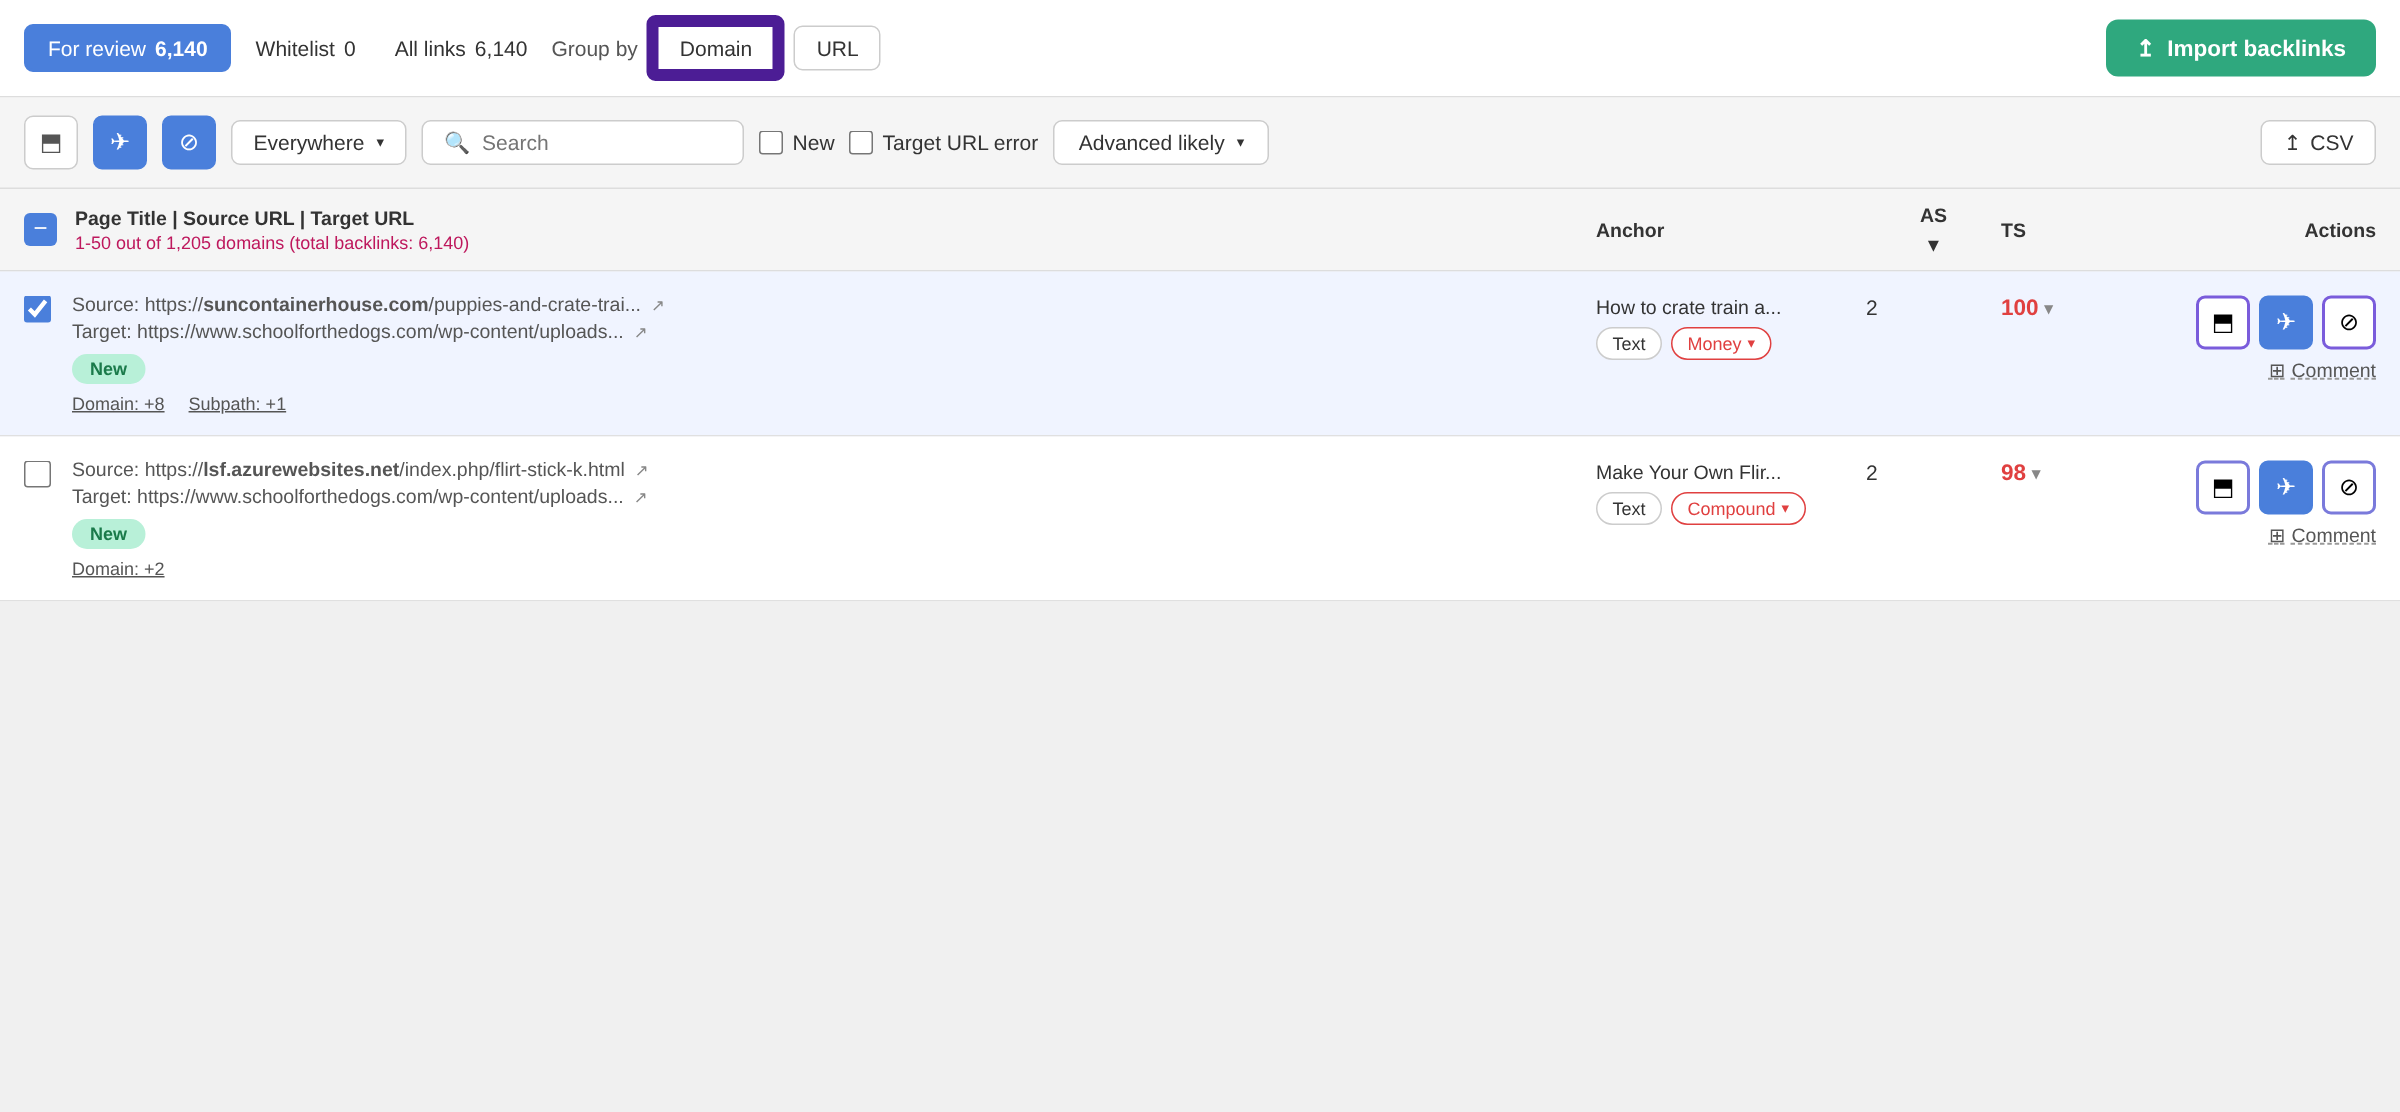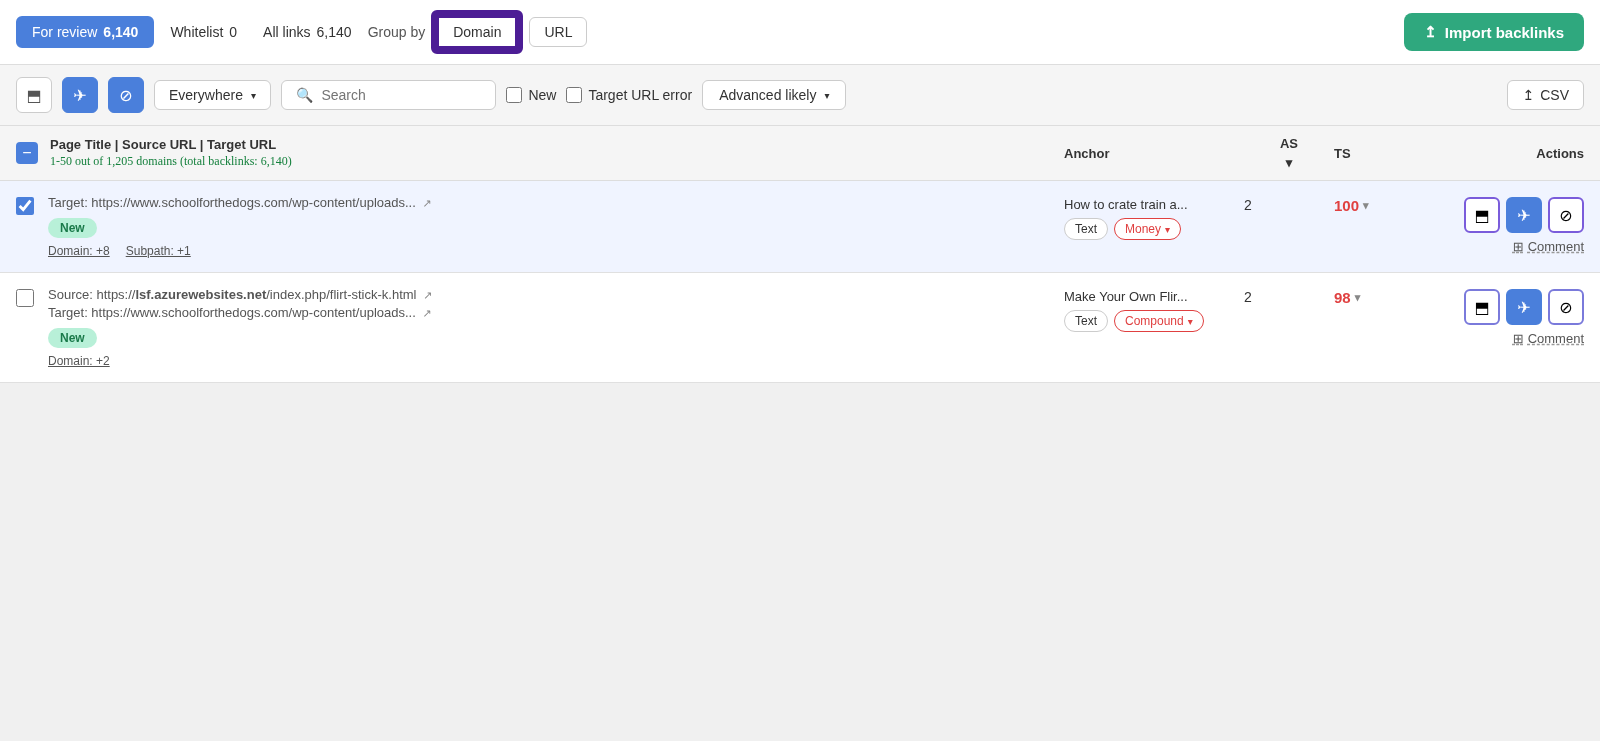--- a/index.html
+++ b/index.html
@@ -84,21 +84,21 @@
     .col-anchor { width: 180px; }
     .col-as { width: 90px; flex-direction: column; }
     .col-ts { width: 90px; }
     .col-actions { width: 160px; text-align: right; }
     .header-cell { font-size: 13px; font-weight: 600; color: #333; display: flex; align-items: center; gap: 4px; }
     .minus-btn {
       width: 22px; height: 22px; background: #4a7fdb; border: none; border-radius: 4px;
       color: #fff; font-size: 16px; line-height: 1; cursor: pointer; display: flex; align-items: center; justify-content: center;
       margin-right: 12px;
     }
-    .sub-info { font-size: 12px; color: #15803d; margin-top: 2px; font-family: Liberation Serif, serif; }
+    .sub-info { font-size: 12px; color: #be185d; margin-top: 2px; }
 
     
     .backlink-row {
       display: flex; align-items: flex-start;
       background: #fff; padding: 14px 16px; border-bottom: 1px solid #e0e0e0;
     }
     .backlink-row.selected { background: #f0f4ff; }
     .row-check { margin-right: 14px; margin-top: 2px; }
     .row-check input[type=checkbox] { width: 18px; height: 18px; cursor: pointer; accent-color: #4a7fdb; }
     .row-main { flex: 1; }
@@ -225,20 +225,25 @@
   <div class="col-actions header-cell" style="justify-content:flex-end;">
     <span>Actions</span>
   </div>
 </div>
 
 <div class="backlink-row selected">
   <div class="row-check">
     <input type="checkbox" checked="" style="">
   </div>
   <div class="row-main">
+    <div class="row-source">
+      <span>Source: </span>
+      <span>https://</span><strong>suncontainerhouse.com</strong><span>/puppies-and-crate-trai...</span>
+      <span class="ext-link">↗</span>
+    </div>
     <div class="row-target">
       <span>Target: </span>
       <span>https://www.schoolforthedogs.com/wp-content/uploads...</span>
       <span class="ext-link">↗</span>
     </div>
     <span class="badge-new">New</span>
     <div class="row-meta">
       <a>Domain: +8</a>
       <a>Subpath: +1</a>
     </div>

